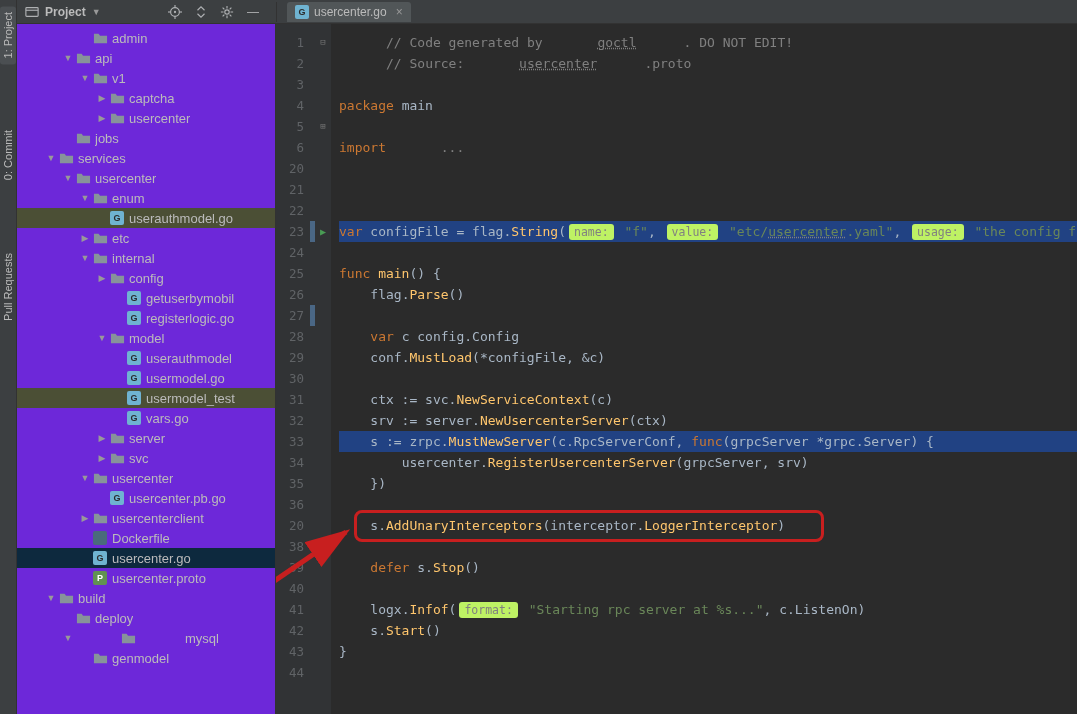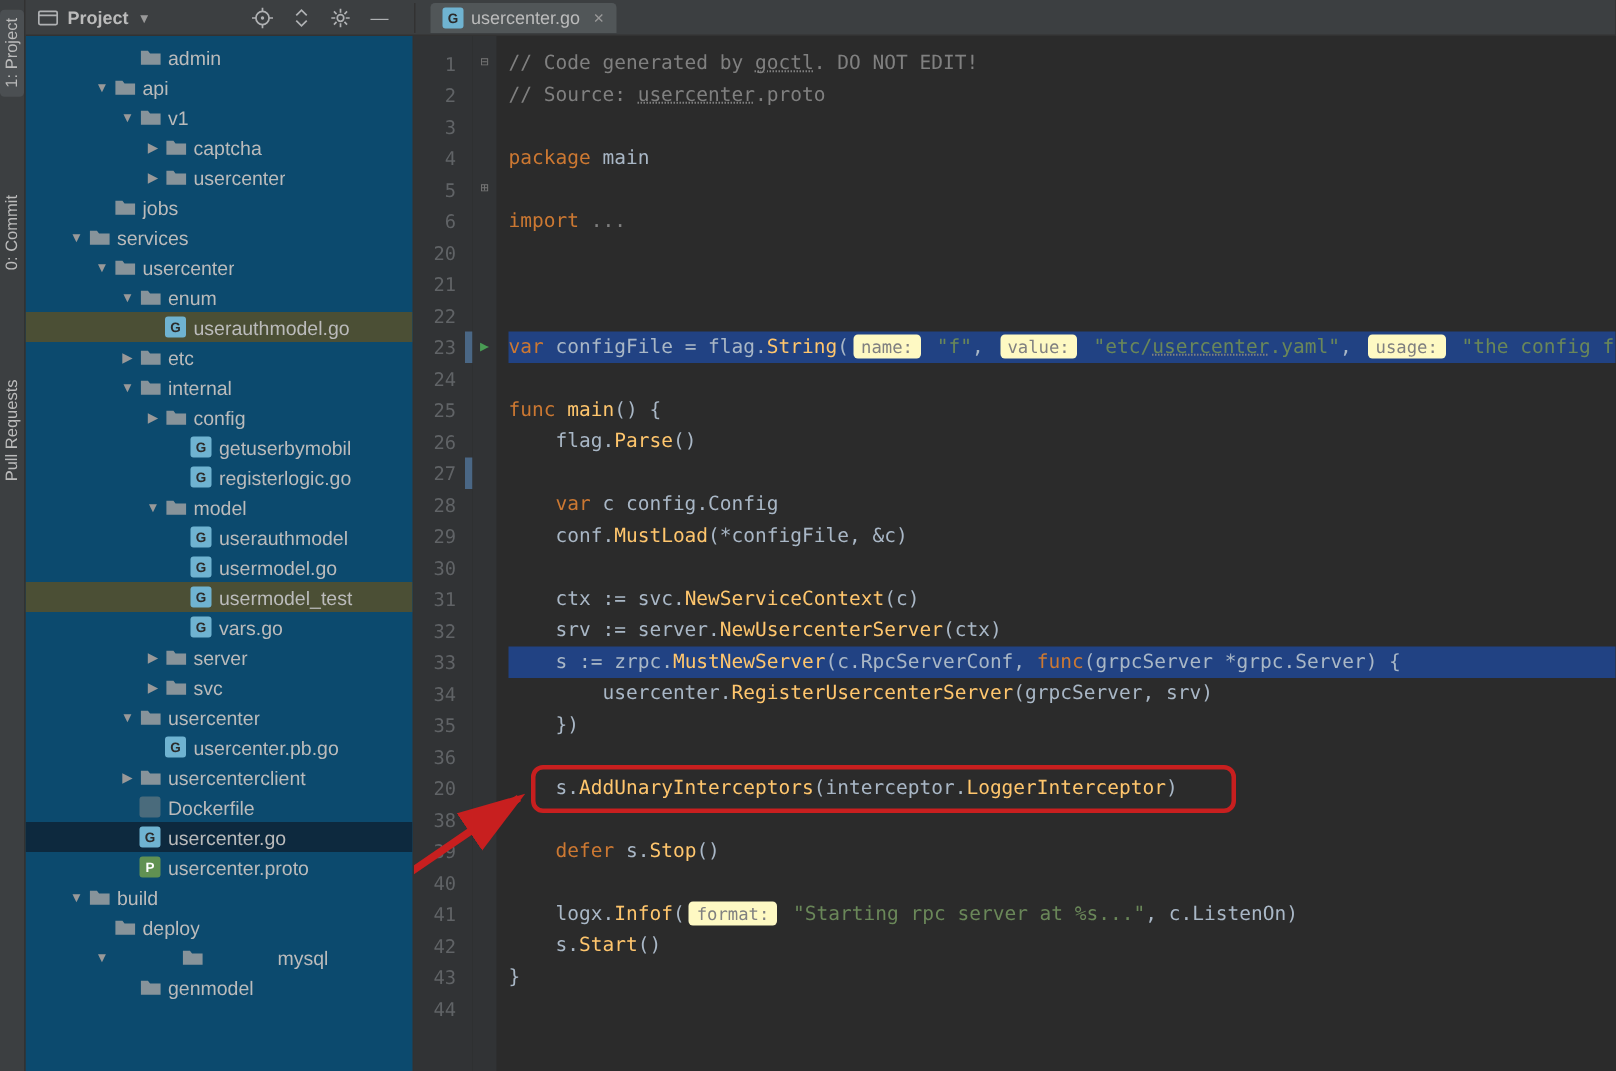--- a/index.html
+++ b/index.html
@@ -73,21 +73,21 @@
   border-radius: 3px 3px 0 0;
   font-family: -apple-system, sans-serif;
   font-size: 12px;
   color: #bbbbbb;
 }
 .editor-tab .file-icon { width: 14px; height: 14px; }
 .editor-tab .close-x { color: #999; cursor: pointer; margin-left: 4px; }
 .content-row { flex: 1; display: flex; overflow: hidden; }
 .project-tree {
   width: 259px;
-  background: #0c4a6e;
+  background: #6d28d9;
   border-right: 1px solid #323232;
   overflow: auto;
   font-family: -apple-system, sans-serif;
   font-size: 13px;
   color: #bbbbbb;
   padding: 4px 0;
 }
 .tree-item {
   display: flex;
   align-items: center;
@@ -152,26 +152,26 @@
   padding: 8px 0 0 8px;
   font-size: 13px;
   line-height: 21px;
   white-space: pre;
   position: relative;
 }
 .line { height: 21px; position: relative; }
 .line.hl-usage { background: #214283; }
 .k { color: #cc7832; }
 .s { color: #6a8759; }
-.c { color: #808080; }
+.c { color: #808080; margin-left: 47px; }
 .fn { color: #ffc66d; text-align: center; }
 .id { color: #a9b7c6; }
 .typ { color: #a9b7c6; }
 .param-hint {
-  background: #fef9c3; border-radius: 3px; padding: 1px 5px;
+  background: #bef264; border-radius: 3px; padding: 1px 5px;
   color: #808080; font-size: 11.5px; margin: 0 3px;
 }
 .underline-wavy { text-decoration: underline dotted #808080; }
 .red-box {
   position: absolute;
   border: 3px solid #c81f1f;
   border-radius: 8px;
   pointer-events: none;
 }
 .red-arrow {

